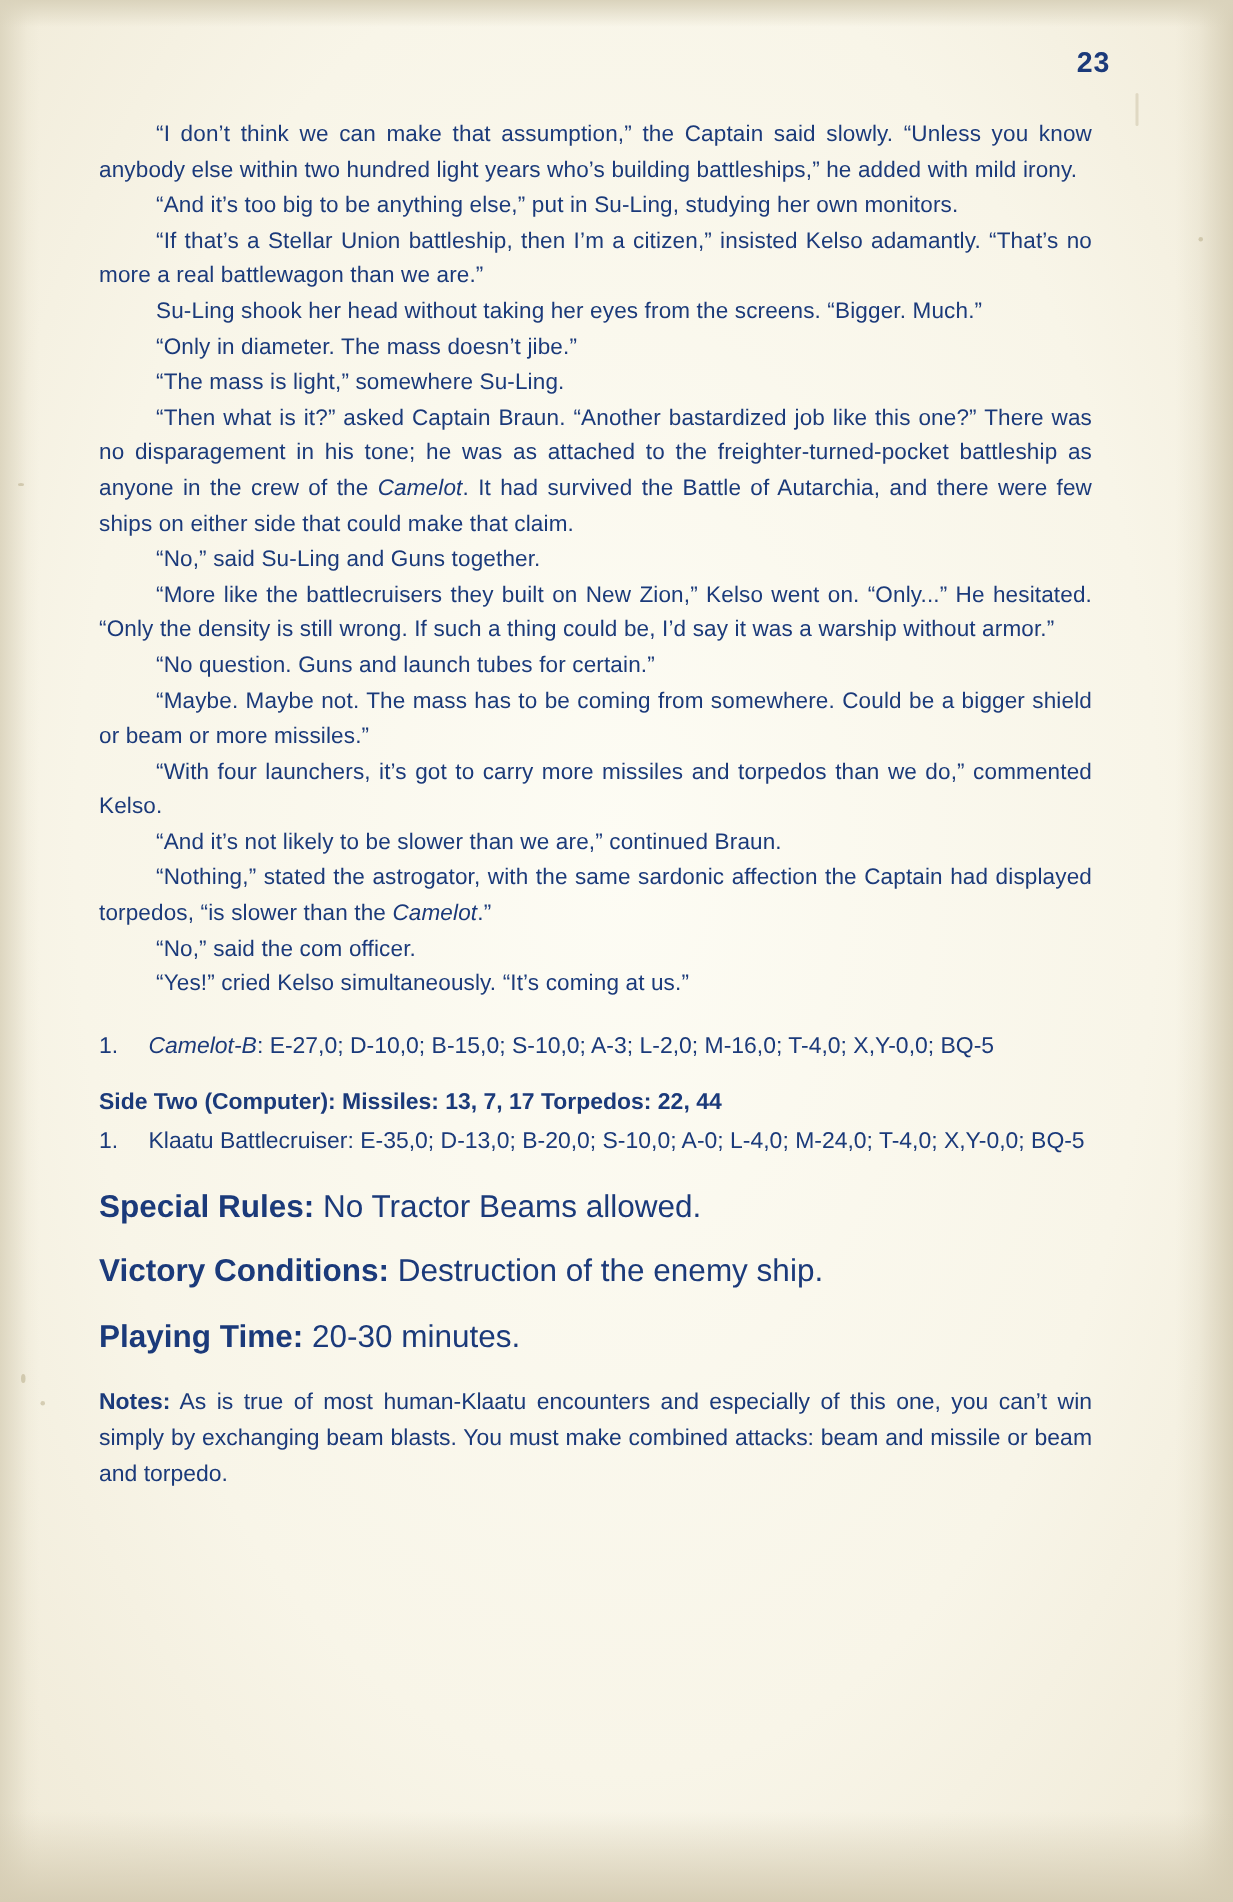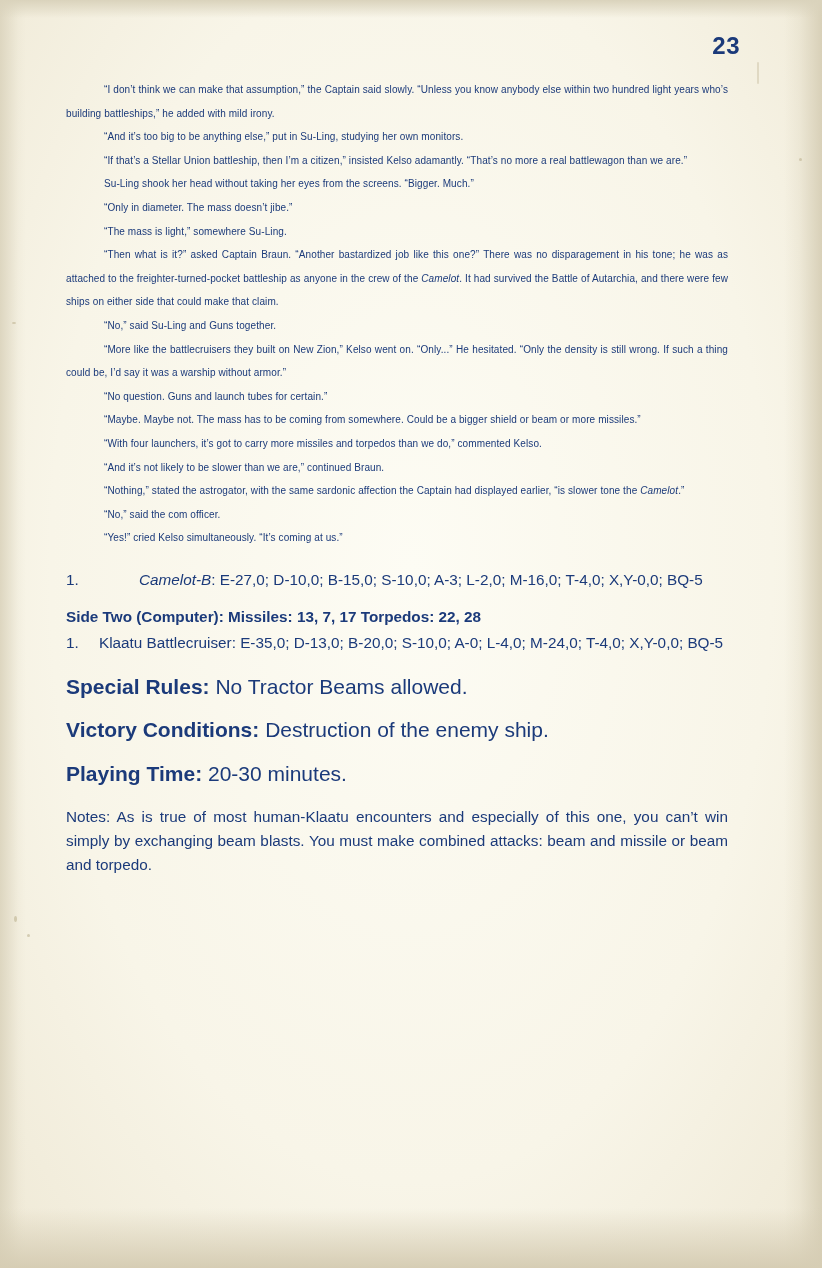--- a/index.html
+++ b/index.html
@@ -51,36 +51,36 @@
     background: #b9ae8d;
     opacity: .55;
     border-radius: 50%;
     pointer-events: none;
   }
 
   .page-number {
     position: absolute;
     top: 32px;
     right: 82px;
-    font-size: 24px;
+    font-size: 19px;
     font-weight: 700;
     letter-spacing: .5px;
     color: #1b3a7a;
   }
 
   .content {
     position: absolute;
     left: 66px;
     top: 78px;
     width: 662px;
   }
 
   p.para {
     margin: 0 0 0 0;
-    font-size: 10px;
+    font-size: 15px;
     line-height: 23.6px;
     text-align: justify;
     text-indent: 38px;
     color: #1b3a7a;
     letter-spacing: .1px;
   }
 
   .stats {
     margin-top: 18px;
   }
@@ -99,37 +99,36 @@
   }
   .stat-num {
     width: 33px;
     flex: 0 0 33px;
   }
   .stat-body {
     flex: 1;
   }
   .stat-body .ship {
     font-style: italic;
-    margin-left: 40px;
   }
 
   .rule-block {
     margin-top: 20px;
     font-size: 21px;
     line-height: 23.6px;
   }
   .rule-block b { font-weight: 700; }
 
   .notes {
     margin-top: 20px;
     font-size: 15.3px;
     line-height: 23.6px;
     text-align: justify;
   }
-  .notes b { font-weight: 400; }
+  .notes b { font-weight: 700; }
 
   i.em { font-style: italic; margin-top: 36px; }
 </style>
 </head>
 <body>
 
 <div class="page">
 
   <div class="edge-left"></div>
   <div class="edge-right"></div>
@@ -157,33 +156,33 @@
 
     <p class="para">“No,” said Su-Ling and Guns together.</p>
     <p class="para">“More like the battlecruisers they built on New Zion,” Kelso went on. “Only...” He hesitated. “Only the density is still wrong. If such a thing could be, I’d say it was a warship without armor.”</p>
 
 
     <p class="para">“No question. Guns and launch tubes for certain.”</p>
     <p class="para">“Maybe. Maybe not. The mass has to be coming from somewhere. Could be a bigger shield or beam or more missiles.”</p>
     <p class="para">“With four launchers, it’s got to carry more missiles and torpedos than we do,” commented Kelso.</p>
     <p class="para">“And it’s not likely to be slower than we are,” continued Braun.</p>
 
-    <p class="para"><span>“Nothing,” stated the astrogator, with the same sardonic affection the Captain had displayed earlier, “is slower tone the </span><i class="em">Camelot</i><span>.”</span></p>
+    <p class="para"><span>“Nothing,” stated the astrogator, with the same sardonic affection the Captain had displayed torpedos, “is slower than the </span><i class="em">Camelot</i><span>.”</span></p>
 
     <p class="para">“No,” said the com officer.</p>
     <p class="para">“Yes!” cried Kelso simultaneously. “It’s coming at us.”</p>
 
     <div class="stats">
 
       <div class="stat-row">
         <div class="stat-num">1.</div>
         <div class="stat-body"><span class="ship">Camelot-B</span><span>: E-27,0; D-10,0; B-15,0; S-10,0; A-3; L-2,0; M-16,0; T-4,0; X,Y-0,0; BQ-5</span></div>
       </div>
 
-      <div class="stat-head">Side Two (Computer): Missiles: 13, 7, 17  Torpedos: 22, 28</div>
+      <div class="stat-head">Side Two (Computer): Missiles: 13, 7, 17  Torpedos: 22, 44</div>
       <div class="stat-row">
         <div class="stat-num">1.</div>
         <div class="stat-body"><span>Klaatu Battlecruiser</span><span>: E-35,0; D-13,0; B-20,0; S-10,0; A-0; L-4,0; M-24,0; T-4,0; X,Y-0,0; BQ-5</span></div>
       </div>
 
       <div class="rule-block"><b>Special Rules:</b><span> No Tractor Beams allowed.</span></div>
 
       <div class="rule-block"><b>Victory Conditions:</b><span> Destruction of the enemy ship.</span></div>
 
       <div class="rule-block"><b>Playing Time:</b><span> 20-30 minutes.</span></div>

